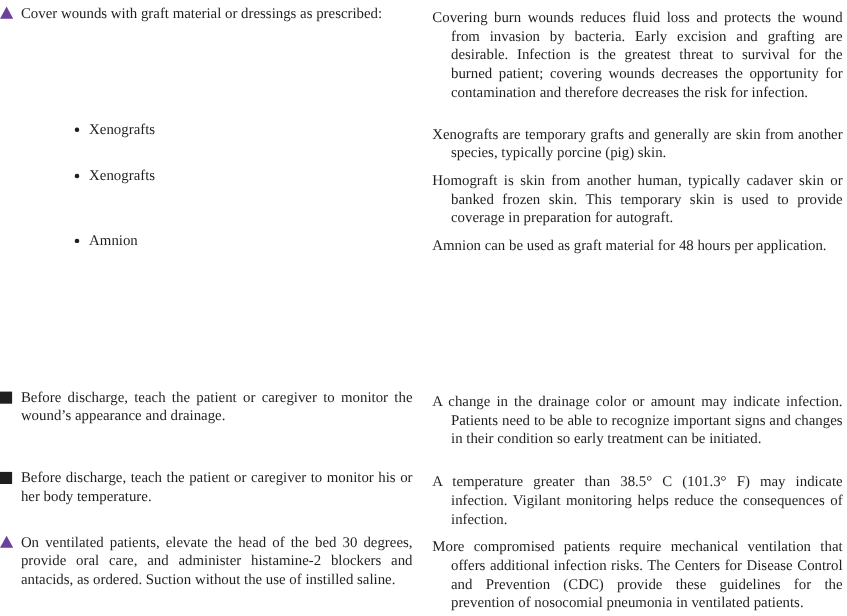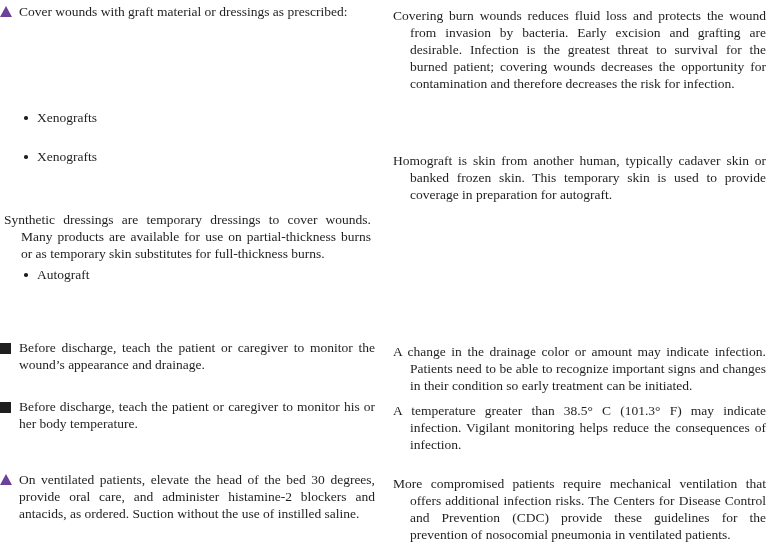--- a/index.html
+++ b/index.html
@@ -27,21 +27,21 @@
   .row:nth-of-type(4){min-height:36px}
   .row:nth-of-type(5){min-height:73px}
   .row:nth-of-type(6){min-height:33px}
   .row:nth-of-type(7){min-height:73px}
   .row:nth-of-type(8){min-height:54px}
   .li{
     position:relative;
     padding-left:19px;
     text-align:justify;
   }
-  .li.sub{padding-left:37px;}
+  .li.sub{padding-left:37px;margin-left:44px;}
   .marker{position:absolute;display:block;}
   .marker.triangle{
     left:0;top:3px;width:0;height:0;
     border-left:6.5px solid transparent;
     border-right:6.5px solid transparent;
     border-bottom:11px solid var(--accent);
   }
   .marker.square{
     left:0;top:3.5px;width:11px;height:11px;
     background:var(--ink);
@@ -68,40 +68,43 @@
       <span>Cover wounds with graft material or dressings as prescribed:</span>
     </div>
     <p class="rationale">Covering burn wounds reduces fluid loss and protects the wound from invasion by bacteria. Early excision and grafting are desirable. Infection is the greatest threat to survival for the burned patient; covering wounds decreases the opportunity for contamination and therefore decreases the risk for infection.</p>
   </div>
 
   <div class="row">
     <div class="li sub">
       <span class="marker dot"></span>
       <span>Xenografts</span>
     </div>
+    <p class="rationale">Xenografts are temporary grafts and generally are skin from another species, typically porcine (pig) skin.</p>
   </div>
 
   <div class="row">
     <div class="li sub">
       <span class="marker dot"></span>
       <span>Xenografts</span>
     </div>
     <p class="rationale">Homograft is skin from another human, typically cadaver skin or banked frozen skin. This temporary skin is used to provide coverage in preparation for autograft.</p>
   </div>
 
-
   <div class="row">
-    <p class="rationale">Synthetic dressings are temporary dressings to cover wounds. Many products are available for use on partial-thickness burns or as temporary skin substitutes for full-thickness burns.</p>
+    <div class="li sub">
+      <span class="marker dot"></span>
+      <span>Amnion</span>
+    </div>
+    <p class="rationale">Amnion can be used as graft material for 48 hours per application.</p>
   </div>
 
   <div class="row">
-    <div class="li sub">
-      <span class="marker dot"></span>
-      <span>Autograft</span>
-    </div>
+  </div>
+
+  <div class="row">
   </div>
 
   <div class="row">
     <div class="li">
       <span class="marker square"></span>
       <span>Before discharge, teach the patient or caregiver to monitor the wound’s appearance and drainage.</span>
     </div>
     <p class="rationale">A change in the drainage color or amount may indicate infection. Patients need to be able to recognize important signs and changes in their condition so early treatment can be initiated.</p>
   </div>
 

